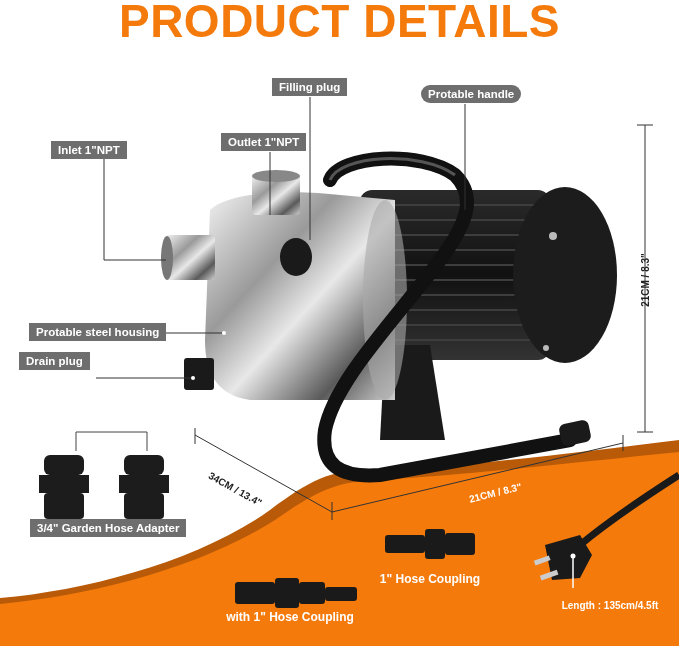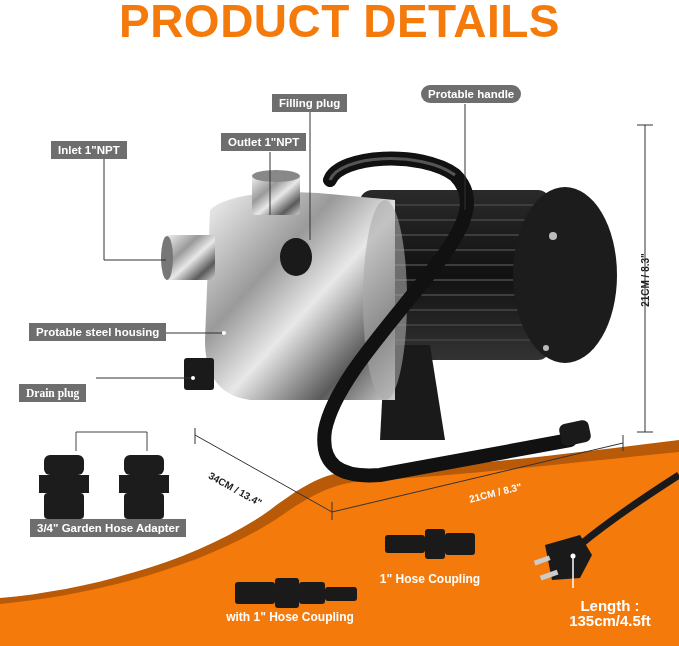--- a/index.html
+++ b/index.html
@@ -127,32 +127,32 @@
     <line x1="104" y1="260" x2="166" y2="260"></line>
     <line x1="158" y1="333" x2="222" y2="333"></line>
     <line x1="96" y1="378" x2="193" y2="378"></line>
   </g>
   <circle cx="193" cy="378" r="2" fill="#fff"></circle>
   <circle cx="224" cy="333" r="2" fill="#fff"></circle>
 </svg>
 
 <div class="title">PRODUCT DETAILS</div>
 
-<div class="tag" style="left:272px;top:78px;margin-top:16px;">Filling plug</div>
+<div class="tag" style="left:272px;top:78px;">Filling plug</div>
 <div class="tag" style="left:421px;top:85px;border-radius:9px;">Protable handle</div>
 <div class="tag" style="left:221px;top:133px;">Outlet 1"NPT</div>
 <div class="tag" style="left:51px;top:141px;">Inlet 1"NPT</div>
 <div class="tag" style="left:29px;top:323px;">Protable steel housing</div>
-<div class="tag" style="left:19px;top:384px;font-family:Liberation Serif, serif;">Drain plug</div>
+<div class="tag" style="left:19px;top:352px;">Drain plug</div>
 
 <div class="dim" style="left:636px;top:280px;transform:translate(0,-50%) rotate(-90deg);transform-origin:center;width:70px;text-align:center;margin-left:-26px;">21CM / 8.3"</div>
 <div class="dim" style="left:212px;top:470px;transform:rotate(29deg);transform-origin:left top;">34CM / 13.4"</div>
 <div class="dim" style="left:468px;top:494px;transform:rotate(-14deg);transform-origin:left top;color:#fff;">21CM / 8.3"</div>
 
 <div class="tag" style="left:30px;top:519px;">3/4" Garden Hose Adapter</div>
 
 <div class="olabel" style="left:370px;top:572px;width:120px;">
   <div>1" Hose Coupling</div>
 </div>
 <div class="olabel" style="left:195px;top:610px;width:190px;">
   <div>with 1" Hose Coupling</div>
 </div>
-<div class="olabel" style="left:545px;top:598px;width:130px;font-size:15px;">Length : 135cm/4.5ft</div>
+<div class="olabel" style="left:545px;top:598px;width:130px;font-size:10px;">Length : 135cm/4.5ft</div>
 
 </body></html>

